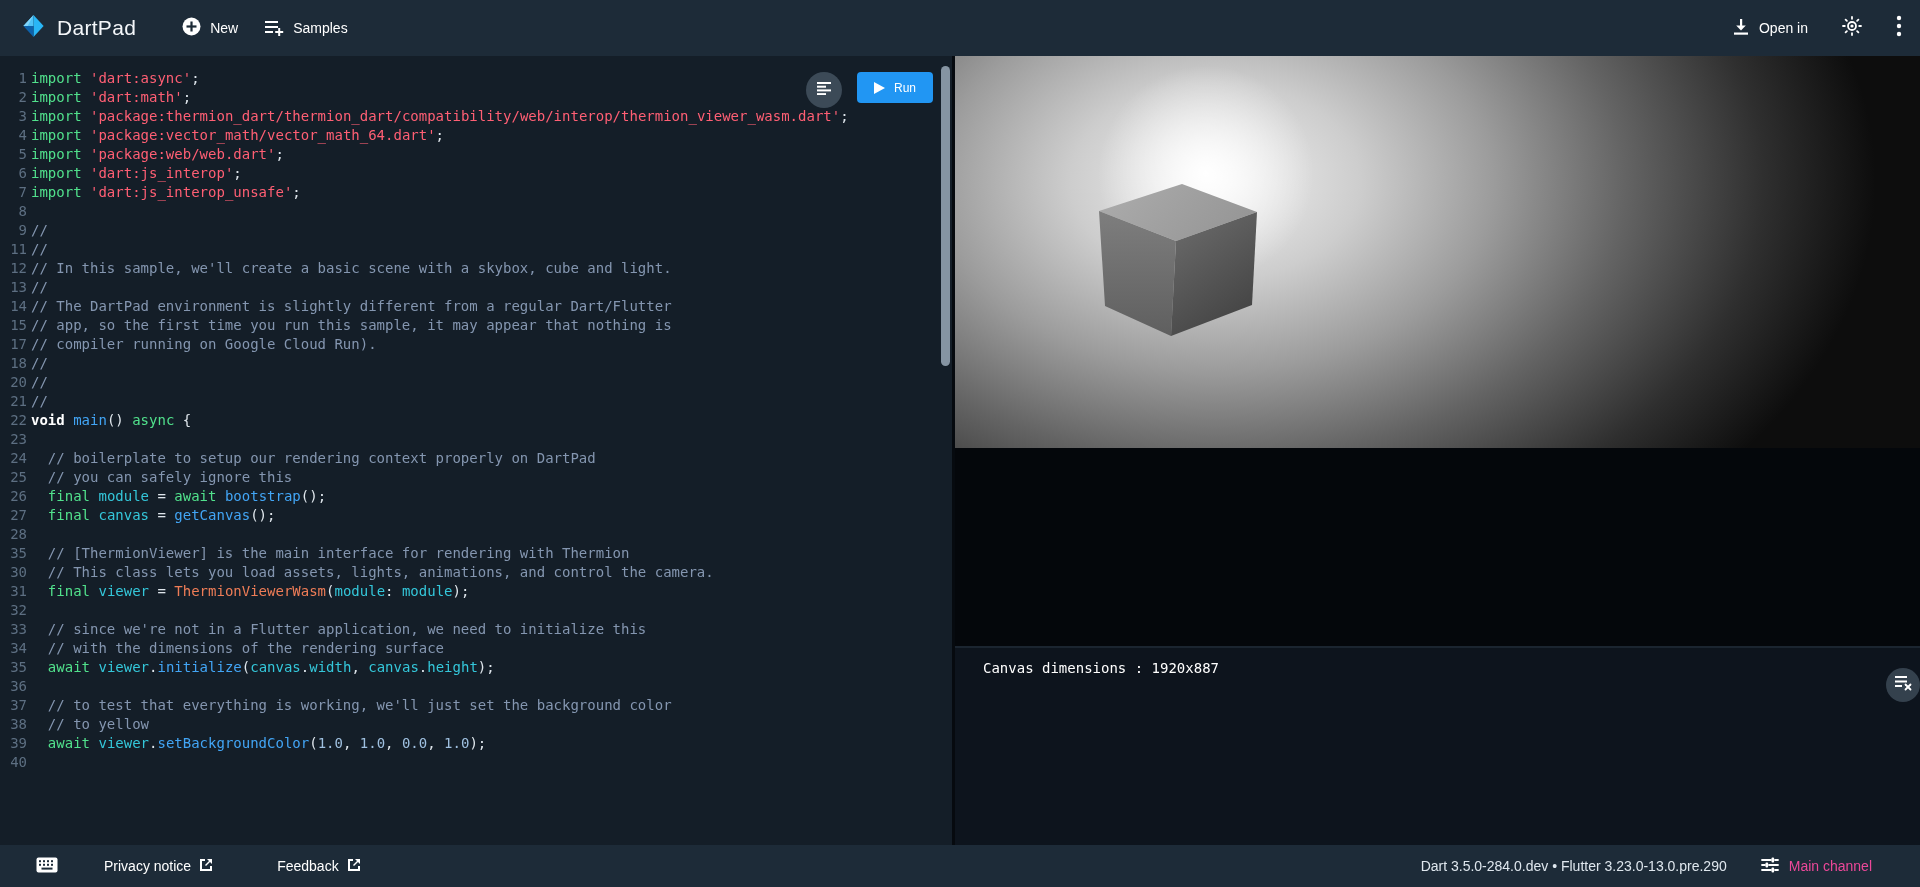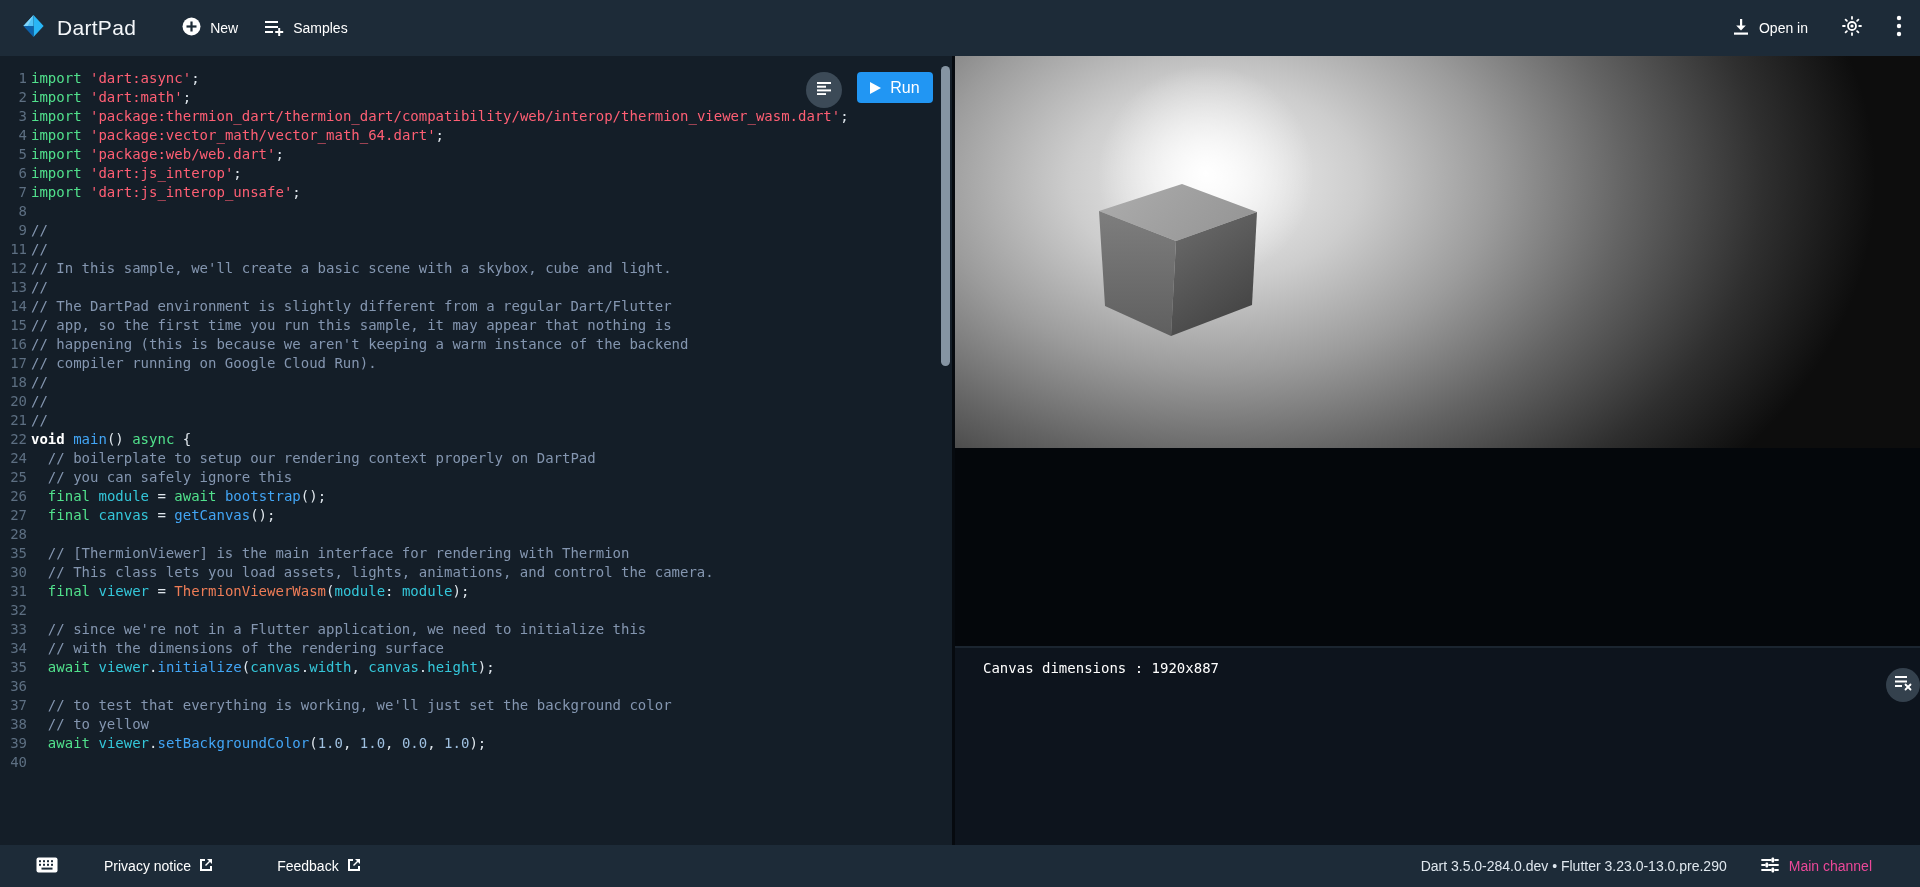--- a/index.html
+++ b/index.html
@@ -35,21 +35,21 @@
   .tok-var{color:#34c7da;}
   .tok-cls{color:#ef7d57;}
   .tok-num{color:#9fc0e0;}
   .tok-pln{color:#dfe6ec;}
   .tok-typ{color:#ffffff;font-weight:bold;}
 
   .format-btn{position:absolute;left:806px;top:16px;width:36px;height:36px;border-radius:50%;
     background:#3c4a57;display:flex;align-items:center;justify-content:center;cursor:pointer;}
   .run-btn{position:absolute;left:857px;top:16px;width:76px;height:31px;border-radius:4px;
     background:#2196f3;display:flex;align-items:center;justify-content:center;gap:9px;cursor:pointer;}
-  .run-btn span{color:#fff;font-size:16px;font-weight:500;}
+  .run-btn span{color:#fff;font-size:12px;font-weight:500;}
   .scroll-thumb{position:absolute;right:2px;top:10px;width:9px;height:300px;border-radius:5px;
     background:#8594a2;cursor:pointer;}
 
   
   .scene{position:relative;width:965px;height:392px;background-color:#000;
     background-image:
       radial-gradient(circle 150px at 26% 30%, rgba(255,255,255,1) 0%, rgba(255,255,255,0) 72%),
       radial-gradient(ellipse 660px 450px at 27% 32%, #f2f2f2 0%, #cdcdcd 22%, #9c9c9c 42%, #646464 62%, #2f2f2f 83%, #0d0d0d 100%);
     cursor:pointer;}
   .cube{position:absolute;left:142px;top:126px;}
@@ -164,26 +164,26 @@
         <div class="code-line"><span class="ln">5</span><span class="code"><span class="tok-kw">import</span><span class="tok-pln"> </span><span class="tok-str">'package:web/web.dart'</span><span class="tok-pln">;</span></span></div>
         <div class="code-line"><span class="ln">6</span><span class="code"><span class="tok-kw">import</span><span class="tok-pln"> </span><span class="tok-str">'dart:js_interop'</span><span class="tok-pln">;</span></span></div>
         <div class="code-line"><span class="ln">7</span><span class="code"><span class="tok-kw">import</span><span class="tok-pln"> </span><span class="tok-str">'dart:js_interop_unsafe'</span><span class="tok-pln">;</span></span></div>
         <div class="code-line"><span class="ln">8</span><span class="code"></span></div>
         <div class="code-line"><span class="ln">9</span><span class="code"><span class="tok-cmt">//</span></span></div>
         <div class="code-line"><span class="ln">11</span><span class="code"><span class="tok-cmt">//</span></span></div>
         <div class="code-line"><span class="ln">12</span><span class="code"><span class="tok-cmt">// In this sample, we'll create a basic scene with a skybox, cube and light.</span></span></div>
         <div class="code-line"><span class="ln">13</span><span class="code"><span class="tok-cmt">//</span></span></div>
         <div class="code-line"><span class="ln">14</span><span class="code"><span class="tok-cmt">// The DartPad environment is slightly different from a regular Dart/Flutter</span></span></div>
         <div class="code-line"><span class="ln">15</span><span class="code"><span class="tok-cmt">// app, so the first time you run this sample, it may appear that nothing is</span></span></div>
-        <div class="code-line"><span class="ln">16</span><span class="code"><span class="tok-cmt">// happening (this is because we aren't keeping a warm instance of the backend</span></span></div>
         <div class="code-line"><span class="ln">17</span><span class="code"><span class="tok-cmt">// compiler running on Google Cloud Run).</span></span></div>
         <div class="code-line"><span class="ln">18</span><span class="code"><span class="tok-cmt">//</span></span></div>
         <div class="code-line"><span class="ln">20</span><span class="code"><span class="tok-cmt">//</span></span></div>
         <div class="code-line"><span class="ln">21</span><span class="code"><span class="tok-cmt">//</span></span></div>
         <div class="code-line"><span class="ln">22</span><span class="code"><span class="tok-typ">void</span><span class="tok-pln"> </span><span class="tok-fn">main</span><span class="tok-pln">() </span><span class="tok-kw">async</span><span class="tok-pln"> {</span></span></div>
+        <div class="code-line"><span class="ln">23</span><span class="code"></span></div>
         <div class="code-line"><span class="ln">24</span><span class="code"><span class="tok-pln">  </span><span class="tok-cmt">// boilerplate to setup our rendering context properly on DartPad</span></span></div>
         <div class="code-line"><span class="ln">25</span><span class="code"><span class="tok-pln">  </span><span class="tok-cmt">// you can safely ignore this</span></span></div>
         <div class="code-line"><span class="ln">26</span><span class="code"><span class="tok-pln">  </span><span class="tok-kw">final</span><span class="tok-pln"> </span><span class="tok-var">module</span><span class="tok-pln"> = </span><span class="tok-kw">await</span><span class="tok-pln"> </span><span class="tok-fn">bootstrap</span><span class="tok-pln">();</span></span></div>
         <div class="code-line"><span class="ln">27</span><span class="code"><span class="tok-pln">  </span><span class="tok-kw">final</span><span class="tok-pln"> </span><span class="tok-var">canvas</span><span class="tok-pln"> = </span><span class="tok-fn">getCanvas</span><span class="tok-pln">();</span></span></div>
         <div class="code-line"><span class="ln">28</span><span class="code"></span></div>
         <div class="code-line"><span class="ln">35</span><span class="code"><span class="tok-pln">  </span><span class="tok-cmt">// [ThermionViewer] is the main interface for rendering with Thermion</span></span></div>
         <div class="code-line"><span class="ln">30</span><span class="code"><span class="tok-pln">  </span><span class="tok-cmt">// This class lets you load assets, lights, animations, and control the camera.</span></span></div>
         <div class="code-line"><span class="ln">31</span><span class="code"><span class="tok-pln">  </span><span class="tok-kw">final</span><span class="tok-pln"> </span><span class="tok-var">viewer</span><span class="tok-pln"> = </span><span class="tok-cls">ThermionViewerWasm</span><span class="tok-pln">(</span><span class="tok-var">module</span><span class="tok-pln">: </span><span class="tok-var">module</span><span class="tok-pln">);</span></span></div>
         <div class="code-line"><span class="ln">32</span><span class="code"></span></div>
         <div class="code-line"><span class="ln">33</span><span class="code"><span class="tok-pln">  </span><span class="tok-cmt">// since we're not in a Flutter application, we need to initialize this</span></span></div>

